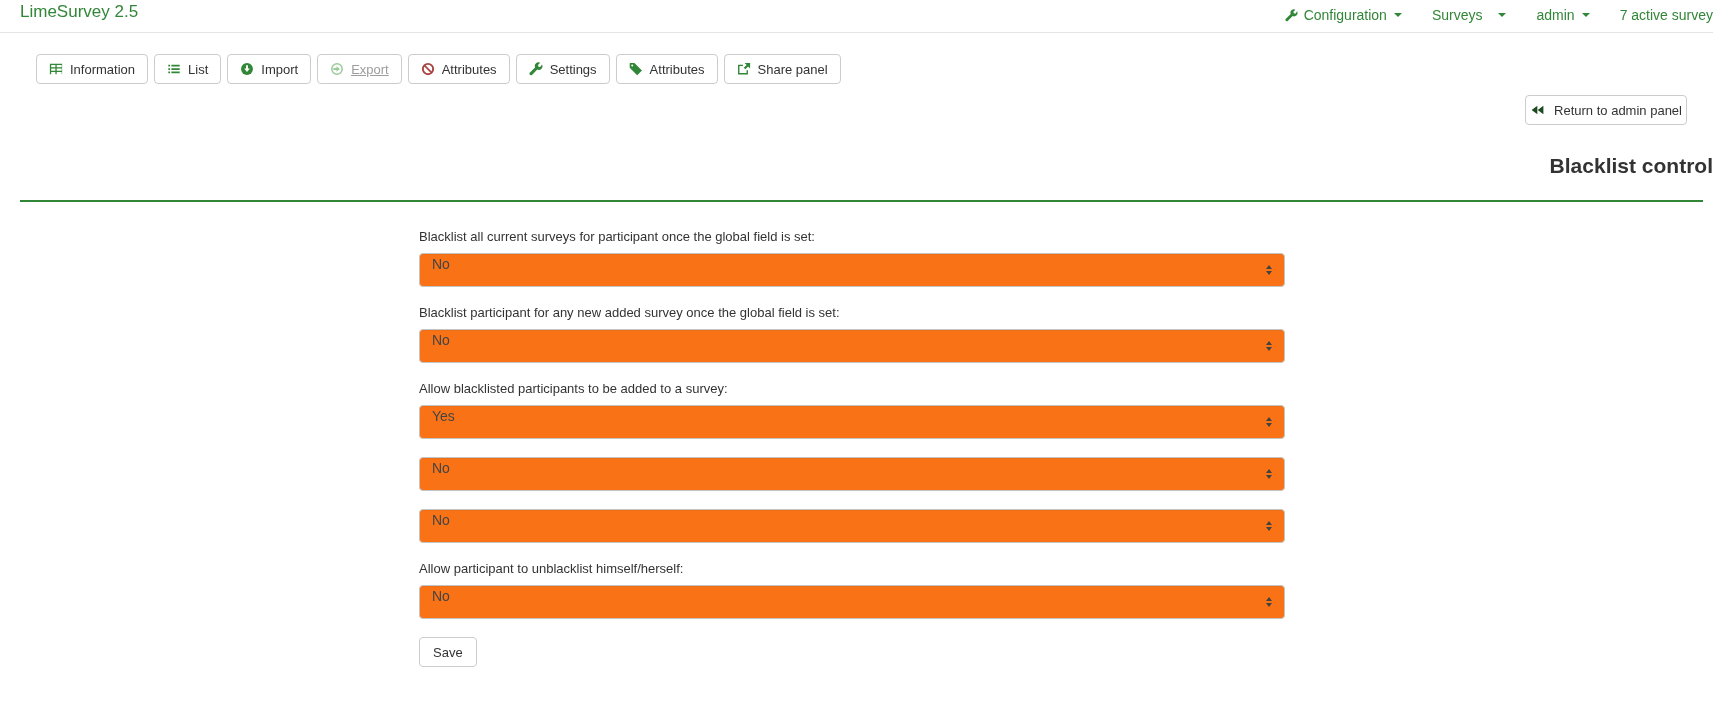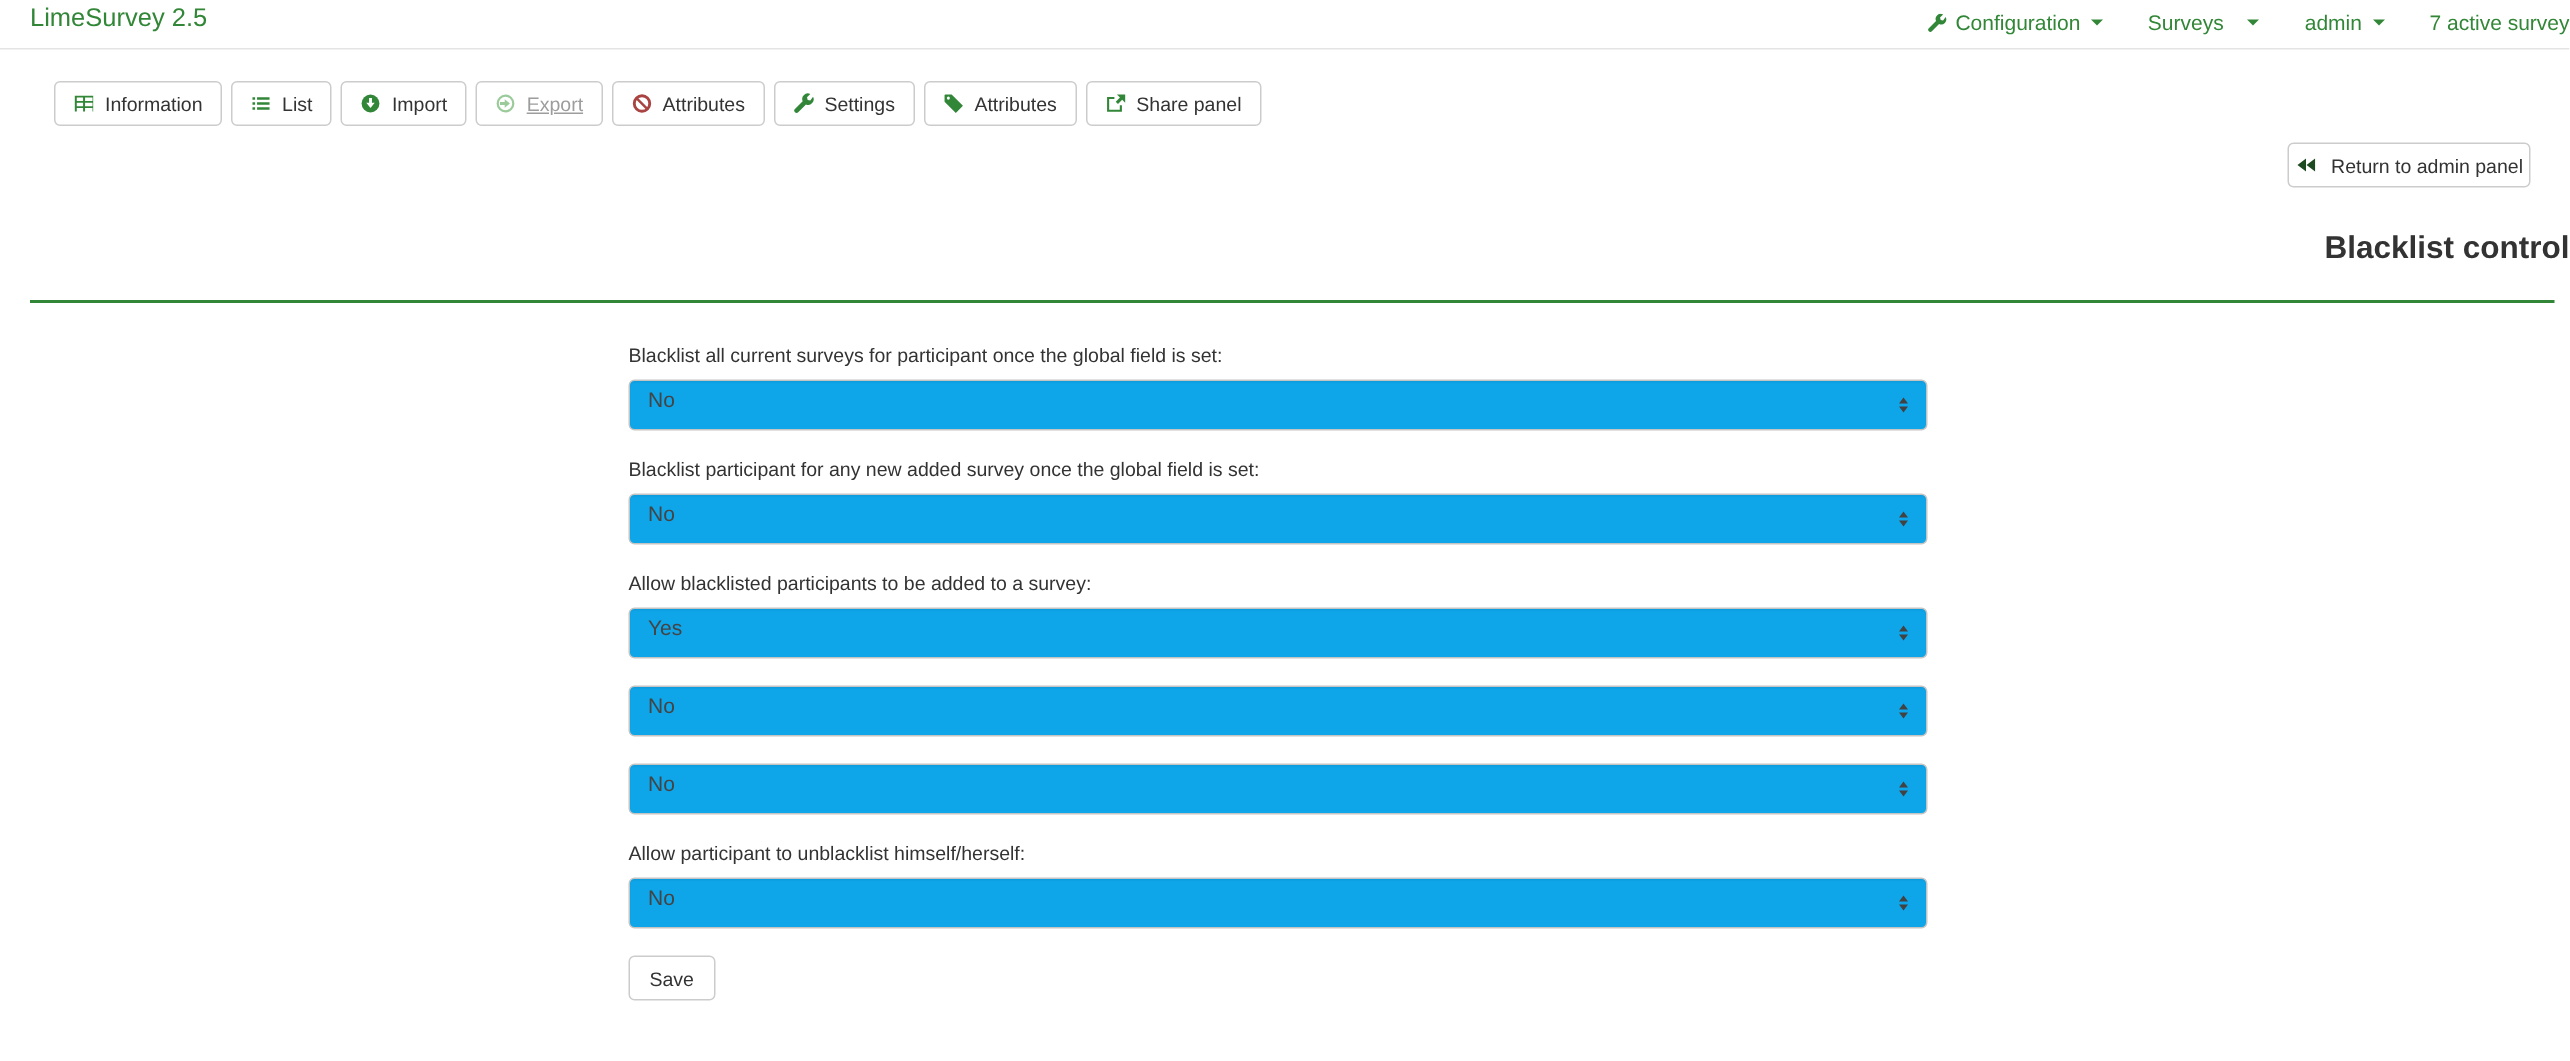--- a/index.html
+++ b/index.html
@@ -34,21 +34,21 @@
   .c-dark{color:#1c4a21;}
   .return{gap:10px;padding:0 4px;margin-top:41px;}
   
   .page-title{margin:29px 0 0 30px;font-size:21px;font-weight:bold;color:#333;text-align:right;}
   hr.green{border:0;border-top:2px solid #328637;margin:22px 10px 27px 20px;}
   
   .form{margin-left:419px;width:866px;}
   .form-group{margin-bottom:18px;}
   .form-group label{display:block;font-size:13px;font-weight:normal;color:#333;margin-bottom:9px;}
   .select{position:relative;box-sizing:border-box;height:34px;border:1px solid #c4c4c4;
-    border-radius:4px;background:#0ea5e9;display:flex;align-items:flex-start;padding:4px 12px;
+    border-radius:4px;background:#f97316;display:flex;align-items:flex-end;padding:14px 12px;
     font-size:14px;color:#444;cursor:pointer;box-shadow:inset 0 1px 1px rgba(0,0,0,.05);}
   .stepper{position:absolute;right:12px;top:50%;transform:translateY(-50%);}
   .stepper i{display:block;width:0;height:0;border-left:3.5px solid transparent;border-right:3.5px solid transparent;}
   .stepper .up{border-bottom:4.5px solid #424242;margin-bottom:2px;}
   .stepper .dn{border-top:4.5px solid #424242;}
   .save-btn{margin-top:0;padding:0 13px;}
 </style>
 </head>
 <body>
 

